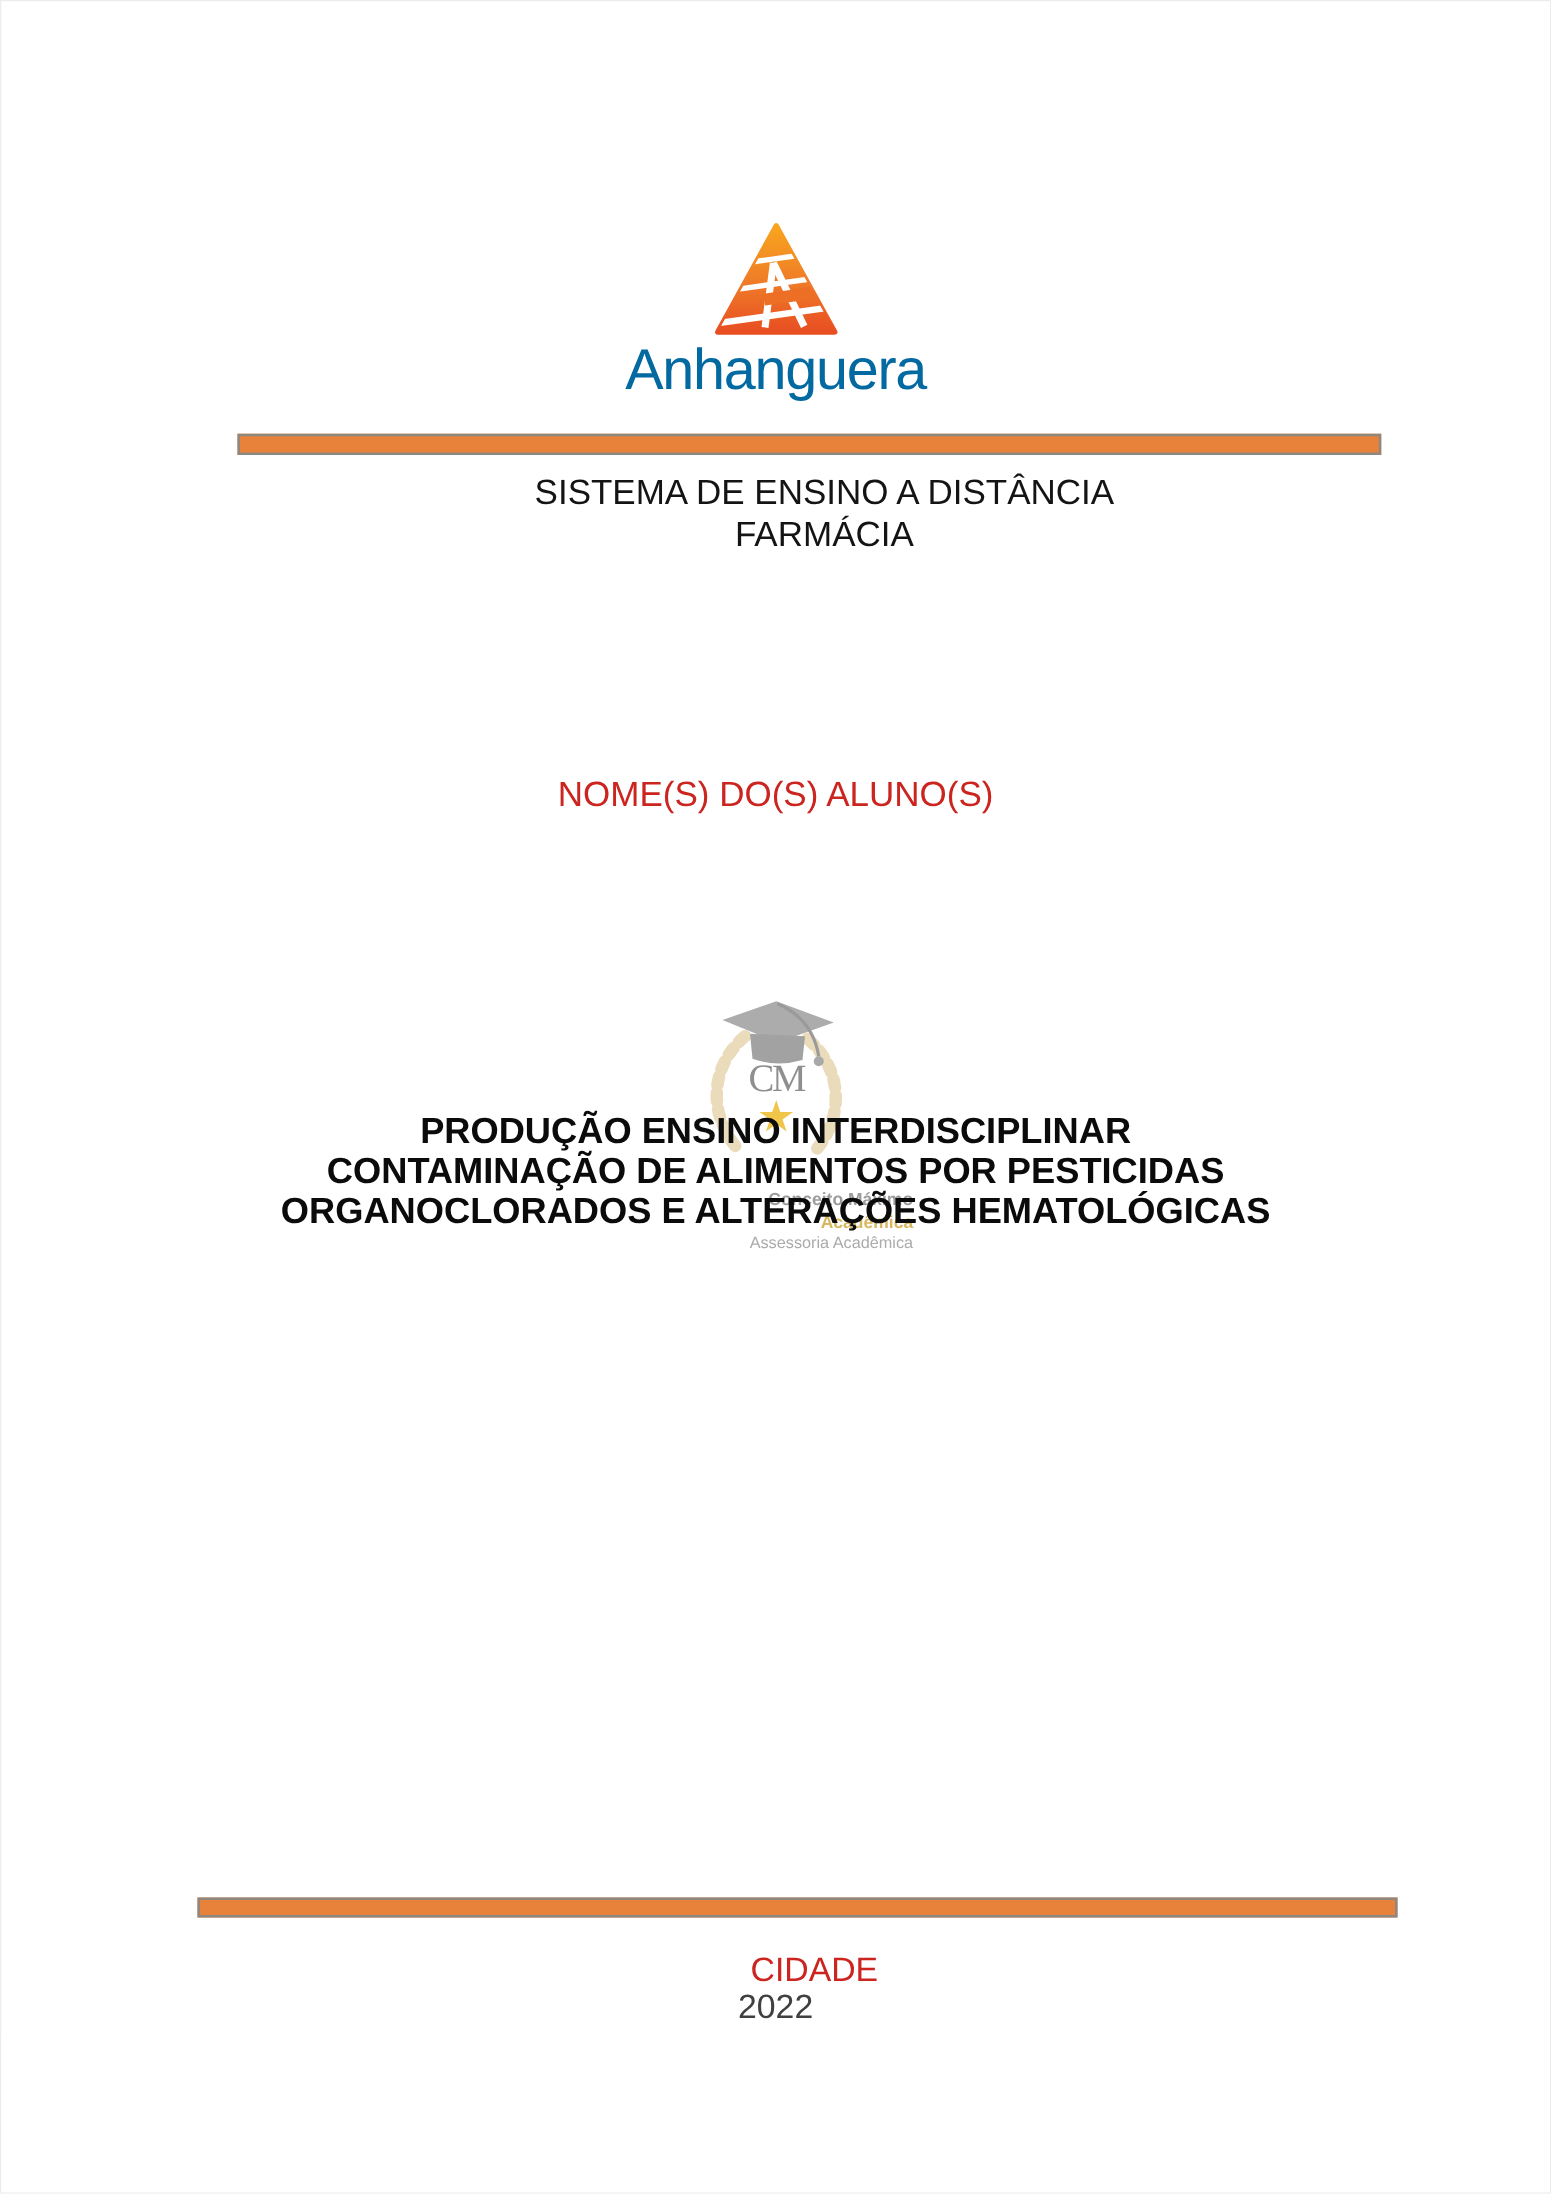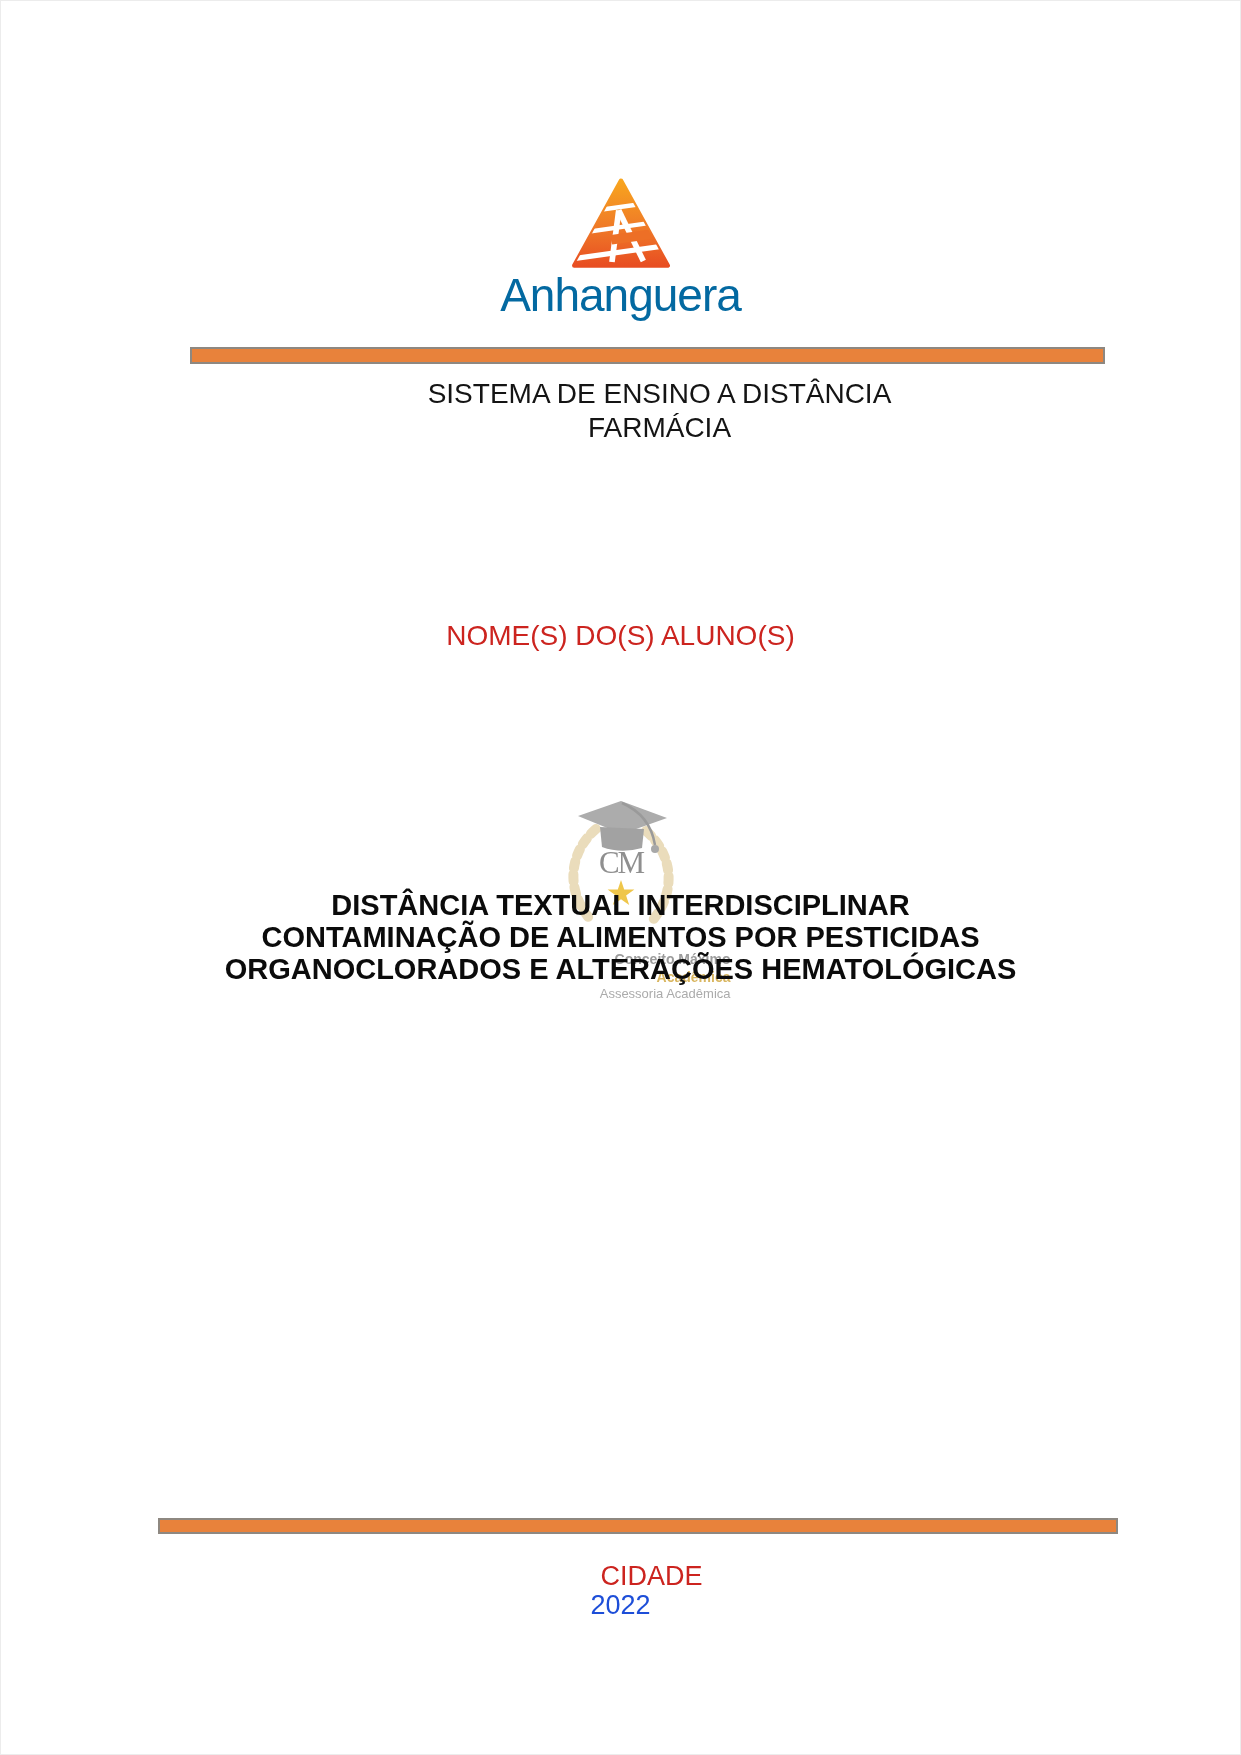--- a/index.html
+++ b/index.html
@@ -32,21 +32,21 @@
   .bar-top{top:347px;left:190px;width:915px;height:17px;}
   .bar-bottom{top:1518px;left:158px;width:960px;height:16px;}
   
   .header-block{top:377px;font-size:28px;line-height:34px;color:#141414;padding-left:39px;}
   .author-line{top:620px;font-size:28px;color:#CC241F;}
   .title-block{
     top:889px;font-size:29px;line-height:32px;
     font-weight:bold;color:#0b0b0b;z-index:2;
   }
   .city-line{top:1561px;font-size:27px;color:#CC241F;padding-left:31px;}
-  .year-line{top:1590px;font-size:27px;color:#1d4ed8;}
+  .year-line{top:1590px;font-size:27px;color:#404040;}
   
   .watermark{
     position:absolute;top:793px;left:50%;
     transform:translateX(-50%);
     width:220px;height:180px;
     z-index:1;text-align:center;
     pointer-events:none;
   }
   .watermark svg{display:block;margin:0 auto;}
   .wm-text{position:absolute;left:0;width:100%;text-align:right;margin-top:36px;}
@@ -113,21 +113,21 @@
       <text x="105" y="80" text-anchor="middle" font-size="31" font-family="Liberation Serif, serif" letter-spacing="-2" fill="#8F8F8F">CM</text>
 
       <polygon points="105,87 108.2,96.6 118.4,96.6 110.1,102.6 113.2,112.1 105,106.2 96.8,112.1 99.9,102.6 91.6,96.6 101.8,96.6" fill="#EFC64A"></polygon>
     </svg>
     <div class="wm-text wm-line1">Conceito Máximo</div>
     <div class="wm-text wm-line2">Acadêmica</div>
     <div class="wm-text wm-line3">Assessoria Acadêmica</div>
   </div>
 
   <div class="centered title-block">
-    <div>DISTÂNCIA TEXTUAL INTERDISCIPLINAR</div>
+    <div>PRODUÇÃO ENSINO INTERDISCIPLINAR</div>
     <div>CONTAMINAÇÃO DE ALIMENTOS POR PESTICIDAS</div>
     <div>ORGANOCLORADOS E ALTERAÇÕES HEMATOLÓGICAS</div>
   </div>
 
   <div class="bar bar-bottom"></div>
 
   <div class="centered city-line">CIDADE</div>
   <div class="centered year-line">2022</div>
 
 </div>

